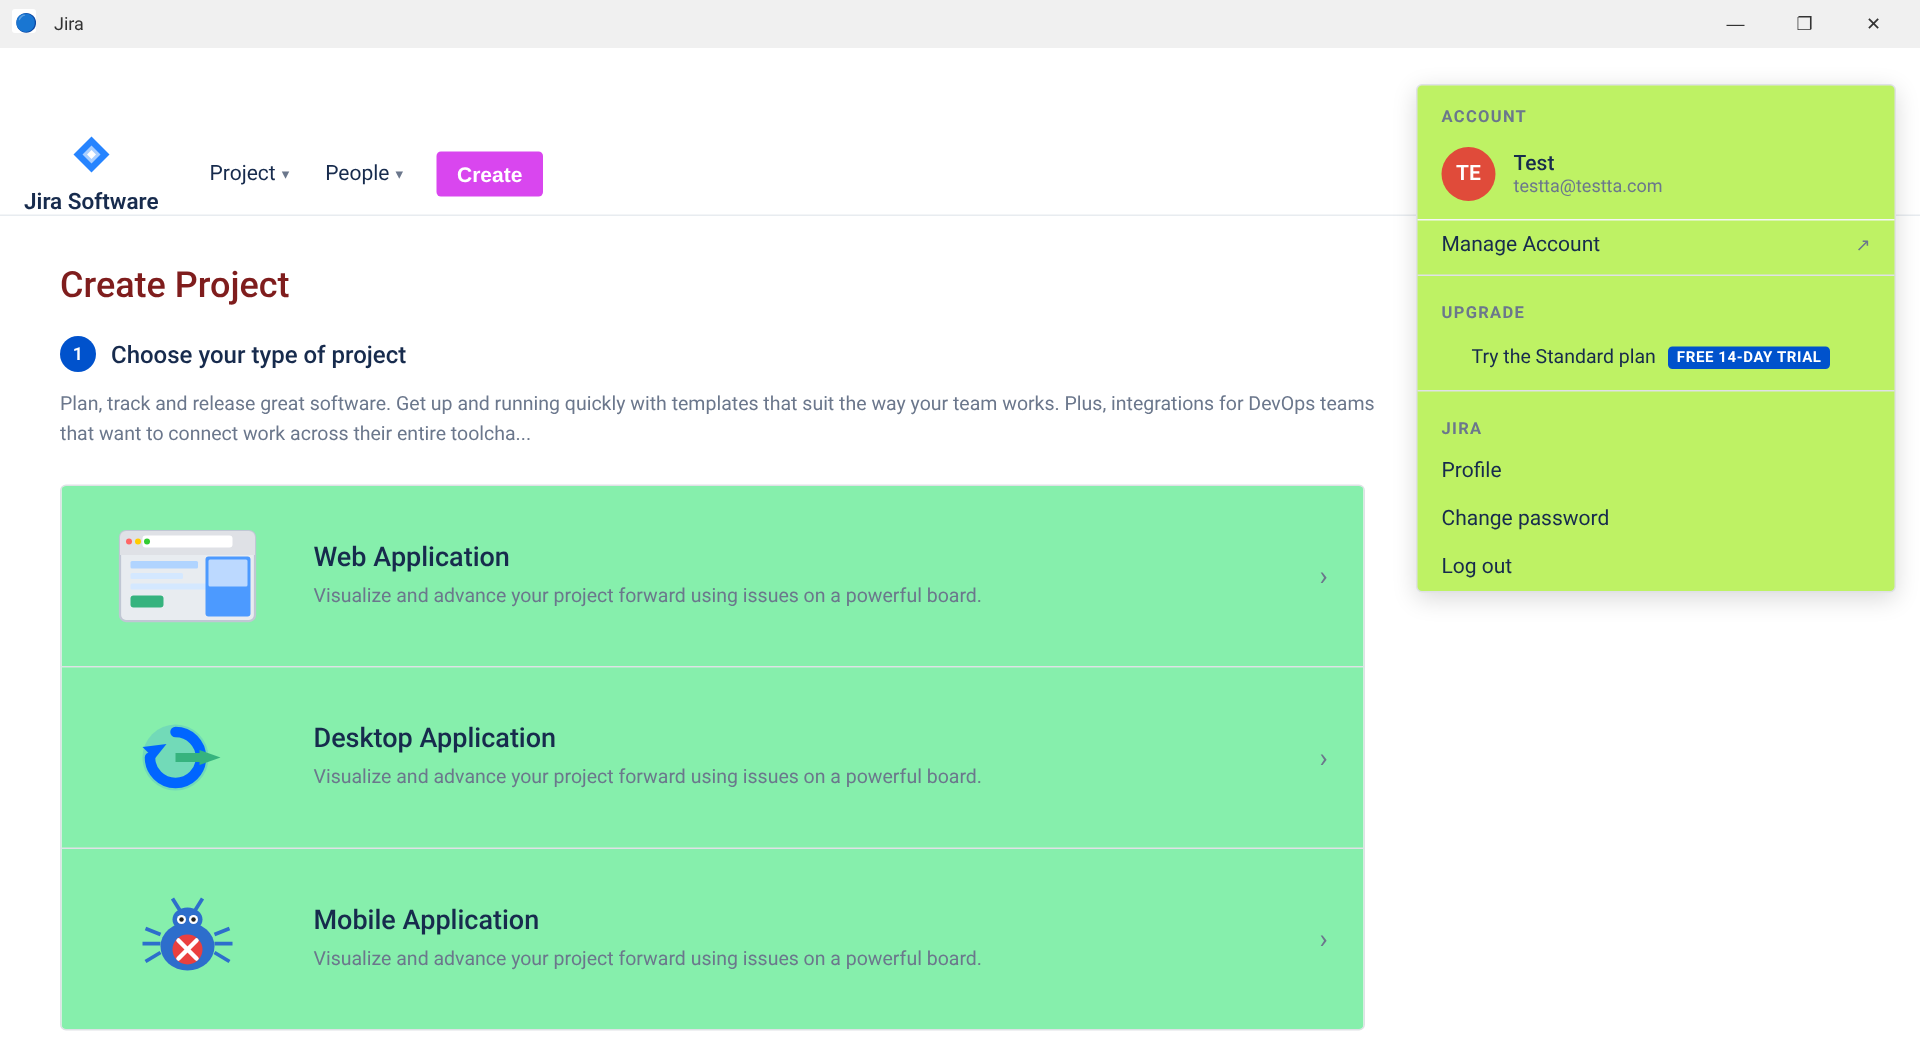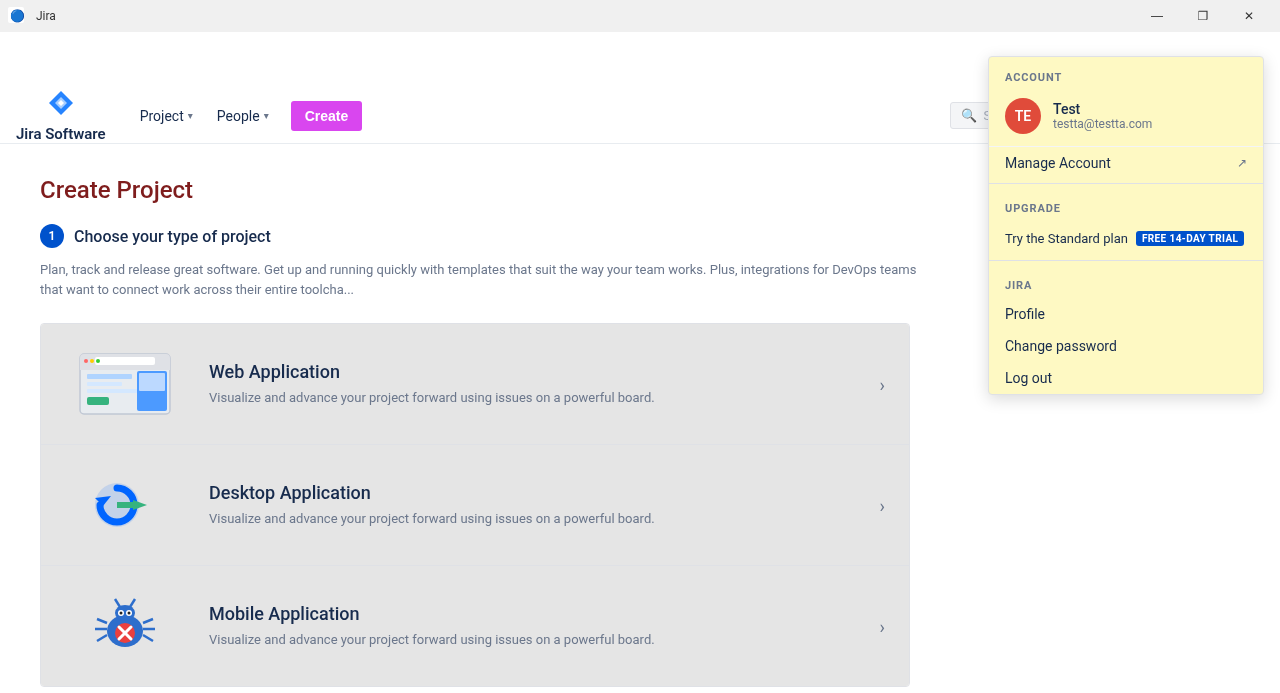--- a/index.html
+++ b/index.html
@@ -200,21 +200,21 @@
       overflow: hidden;
       margin-bottom: 32px;
       max-width: 870px;
     }
     .project-card {
       display: flex;
       align-items: center;
       padding: 20px 24px;
       border-bottom: 1px solid #dfe1e6;
       cursor: pointer;
-      background: #e5e5e5;
+      background: #86efac;
       transition: background 0.1s;
     }
     .project-card:last-child { border-bottom: none; }
     .card-icon {
       width: 120px;
       height: 80px;
       margin-right: 24px;
       flex-shrink: 0;
       display: flex;
       align-items: center;
@@ -235,22 +235,22 @@
     .card-arrow {
       color: #6b778c;
       font-size: 18px;
       margin-left: 16px;
     }
     .step-row { margin-bottom: 4px; }
     .account-dropdown {
       position: fixed;
       top: 56px;
       right: 16px;
-      width: 276px;
-      background: #fef9c3;
+      width: 320px;
+      background: #bef264;
       border: 1px solid #dfe1e6;
       border-radius: 4px;
       box-shadow: 0 4px 16px rgba(0,0,0,0.15);
       z-index: 200;
     }
     .dropdown-section-label {
       font-size: 11px;
       font-weight: 700;
       color: #6b778c;
       letter-spacing: 0.08em;
@@ -304,20 +304,21 @@
     .dropdown-upgrade {
       padding: 10px 16px;
     }
     .upgrade-text {
       font-size: 13px;
       color: #172b4d;
       display: flex;
       align-items: flex-start;
       gap: 8px;
       flex-wrap: wrap;
+      margin-left: 20px;
     }
     .trial-badge {
       background: #0052cc;
       color: #fff;
       font-size: 10px;
       font-weight: 700;
       padding: 2px 6px;
       border-radius: 3px;
       letter-spacing: 0.04em;
     }

